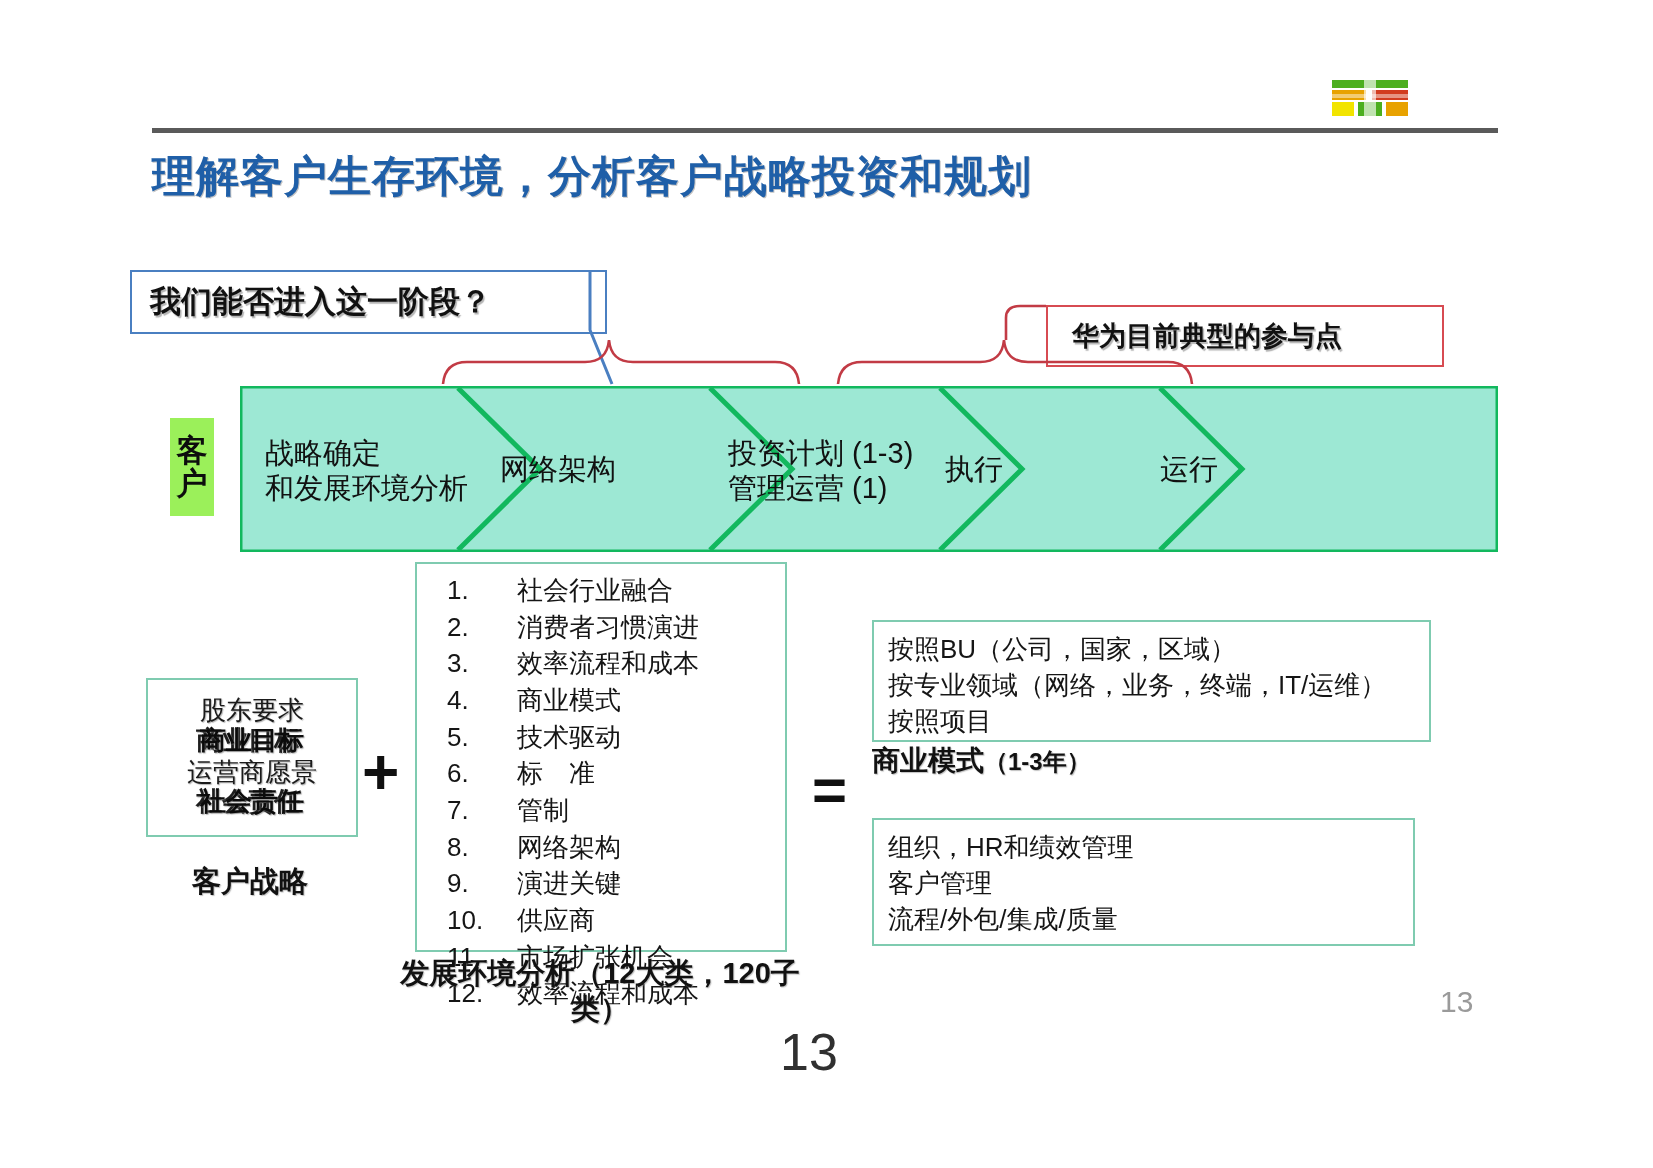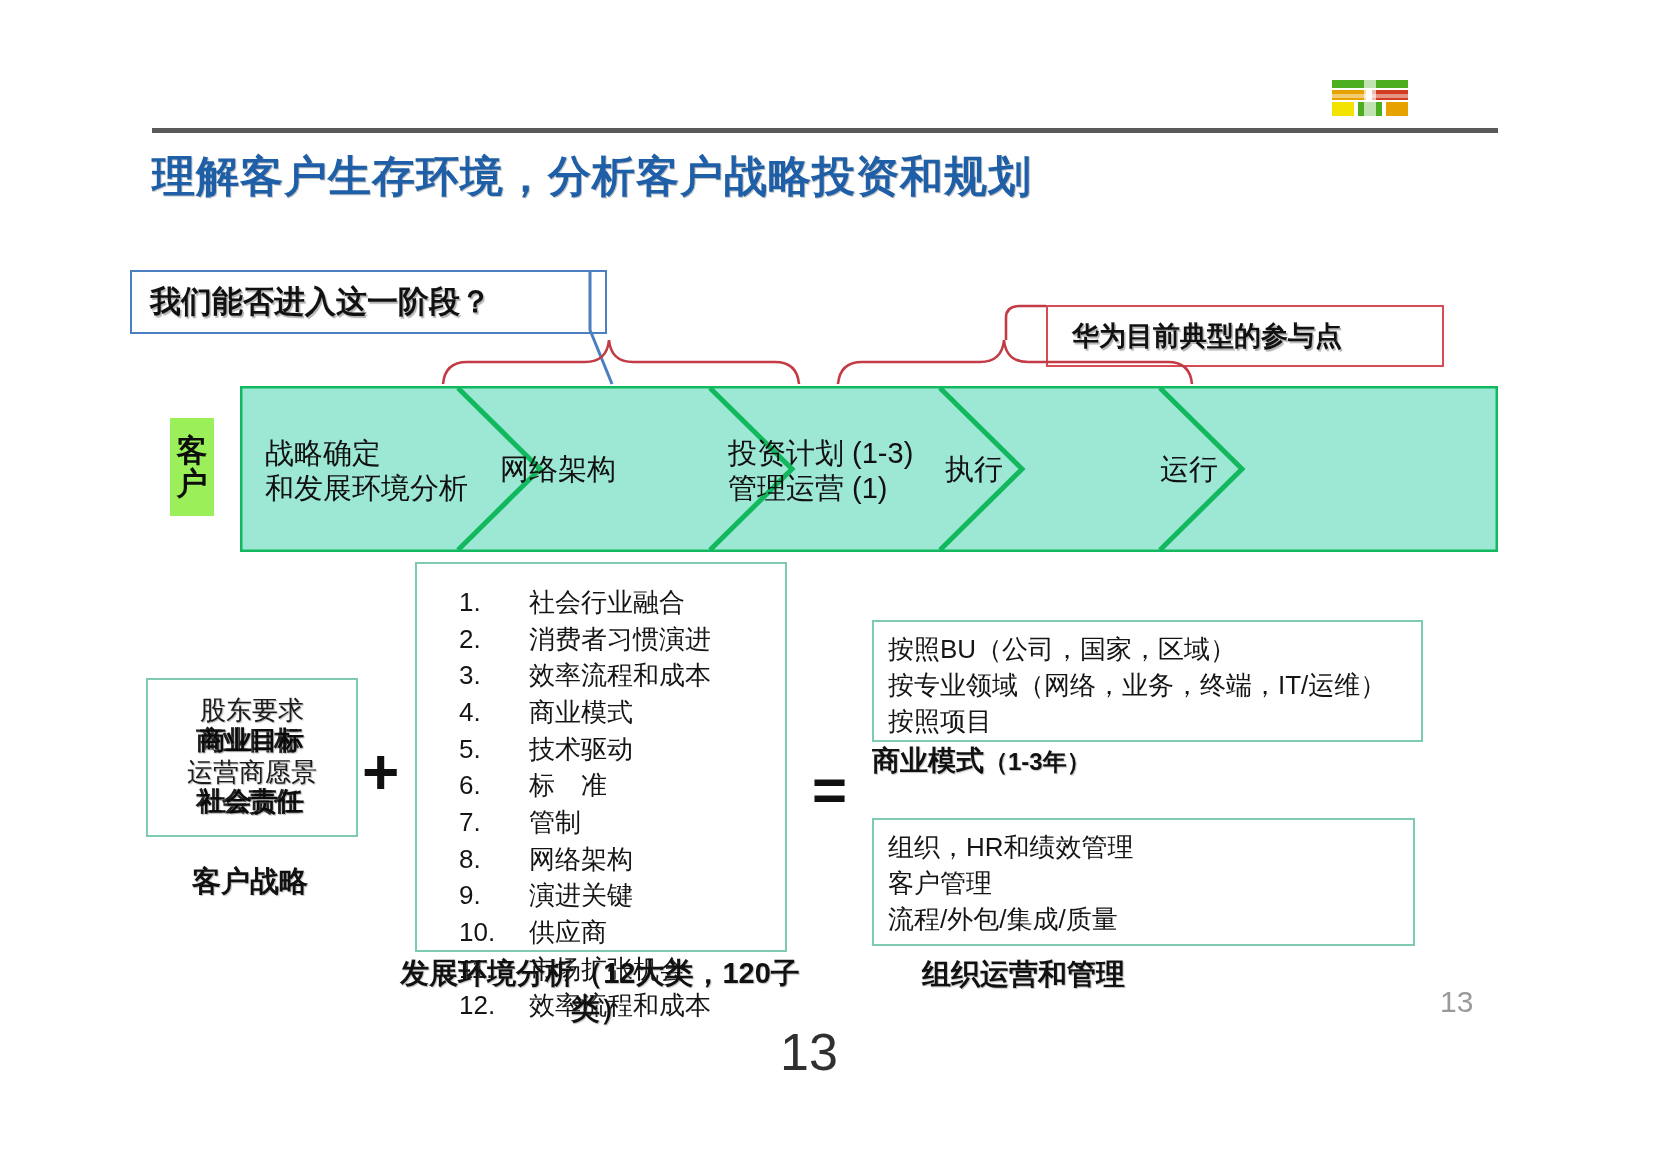--- a/index.html
+++ b/index.html
@@ -63,21 +63,21 @@
 
   
   .box{
     position:absolute;background:#fff;border:2px solid #7fcbb0;
   }
   .box-list{
     left:415px;top:562px;width:368px;height:378px;
     padding:8px 0 0 0;
   }
   .box-list ol{
-    margin:12px;padding:0 0 0 16px;list-style:none;counter-reset:li;
+    margin:0;padding:0 0 0 16px;list-style:none;counter-reset:li;
   }
   .box-list li{
     counter-increment:li;font-size:26px;line-height:1.41;color:#151515;
     position:relative;padding-left:84px;
   }
   .box-list li::before{
     content:counter(li) ".";position:absolute;left:14px;top:0;
     width:62px;text-align:left;font-size:26px;
   }
 
@@ -90,21 +90,21 @@
     text-shadow:1px 1px 1px rgba(120,120,120,.55);
   }
   .strat-line.stacked{position:relative;height:32px;width:100%;}
   .strat-line.stacked span{
     position:absolute;left:0;right:0;text-align:center;
     font-weight:bold;color:#0b0b0b;
   }
   .strat-line.stacked span.b{opacity:.92;transform:translateX(-4px);}
 
   .box-invest{
-    left:872px;top:620px;width:525px;height:108px;padding:10px 8px 0 14px;
+    left:872px;top:620px;width:525px;height:108px;padding:10px 16px 0 14px;
   }
   .box-org{
     left:872px;top:818px;width:525px;height:114px;padding:10px 0 0 14px;
   }
   .box-line{font-size:26px;line-height:1.38;color:#151515;white-space:nowrap;}
 
   
   .caption{
     position:absolute;font-weight:bold;color:#111;text-align:center;
     text-shadow:1px 1px 1px rgba(130,130,130,.5);
@@ -248,18 +248,17 @@
   </div>
   <div class="caption cap-invest">
     <span>商业模式</span><span class="yrs">（1-3年）</span>
   </div>
 
   <div class="box box-org">
     <div class="box-line">组织，HR和绩效管理</div>
     <div class="box-line">客户管理</div>
     <div class="box-line">流程/外包/集成/质量</div>
   </div>
-  <div class="caption cap-org">组织运营和管理</div>
 
   <div class="page-num-gray">13</div>
   <div class="page-num-big">13</div>
 
 </div>
 
 </body></html>

